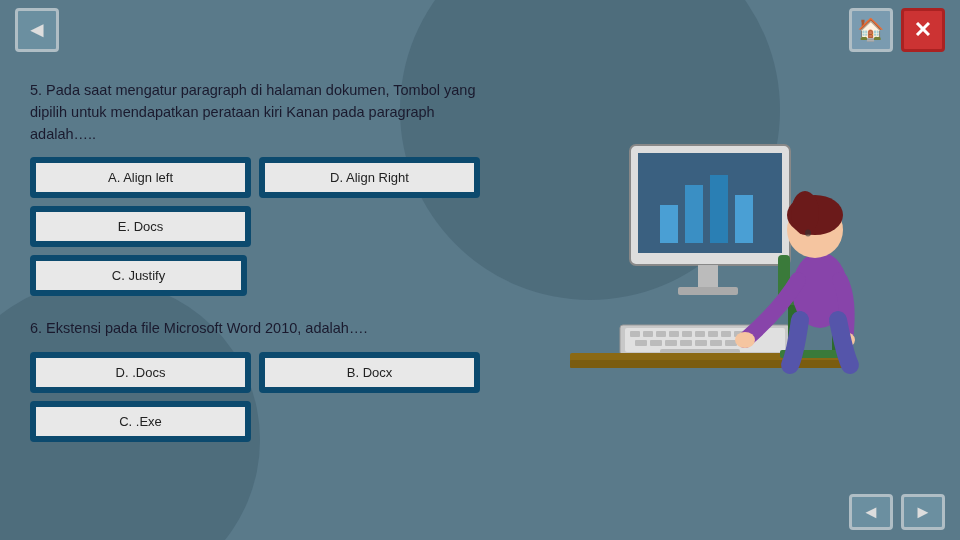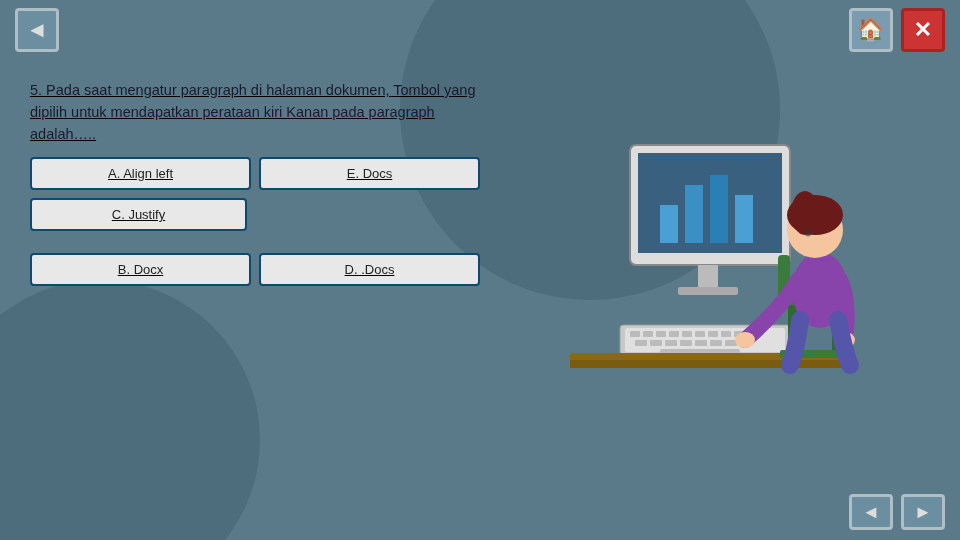--- a/index.html
+++ b/index.html
@@ -125,41 +125,40 @@
     }
 
     
     .questions-panel {
       flex: 0 0 480px;
       padding: 10px 15px;
     }
 
     .question-block {
       margin-bottom: 22px;
-      text-decoration: underline;
     }
 
     .question-text {
       font-size: 14.5px;
       color: #1a1a2e;
       line-height: 1.5;
       margin-bottom: 12px;
       font-weight: 500;
     }
 
     .answer-grid {
       display: grid;
       grid-template-columns: 1fr 1fr;
       gap: 8px;
       margin-bottom: 8px;
     }
 
     .answer-btn {
       background: #e8e8e8;
-      border: 2px solid #0c4a6e;
+      border: 6px solid #0c4a6e;
       border-radius: 4px;
       padding: 7px 14px;
       font-size: 13px;
       color: #222;
       cursor: pointer;
       text-align: center;
       white-space: nowrap;
     }
 
     
@@ -199,34 +198,37 @@
 </div>
 
 <div class="main-content">
 
   <div class="questions-panel">
 
     <div class="question-block">
       <p class="question-text">5. Pada saat mengatur paragraph di halaman dokumen, Tombol yang dipilih untuk mendapatkan perataan kiri Kanan pada paragraph adalah…..</p>
       <div class="answer-grid">
         <button class="answer-btn">A. Align left</button>
+        <button class="answer-btn">D. Align Right</button>
         <button class="answer-btn">E. Docs</button>
       </div>
       <div style="display:grid; grid-template-columns: 1fr 1fr; gap:16px;">
         <button class="answer-btn">C. Justify</button>
         <div></div>
       </div>
     </div>
 
     <div class="question-block">
+      <p class="question-text">6. Ekstensi pada file Microsoft Word  2010, adalah….</p>
       <div class="answer-grid">
+        <button class="answer-btn">D. .Docs</button>
         <button class="answer-btn">B. Docx</button>
-        <button class="answer-btn">D. .Docs</button>
       </div>
       <div style="display:grid; grid-template-columns: 1fr 1fr; gap:8px;">
+        <button class="answer-btn">C. .Exe</button>
         <div></div>
       </div>
     </div>
 
   </div>
 
   <div class="illustration-area">
     <svg class="computer-illus" viewBox="0 0 360 300" xmlns="http://www.w3.org/2000/svg">
 
       <rect x="80" y="20" width="160" height="120" rx="6" ry="6" fill="#ddd" stroke="#888" stroke-width="2"></rect>

